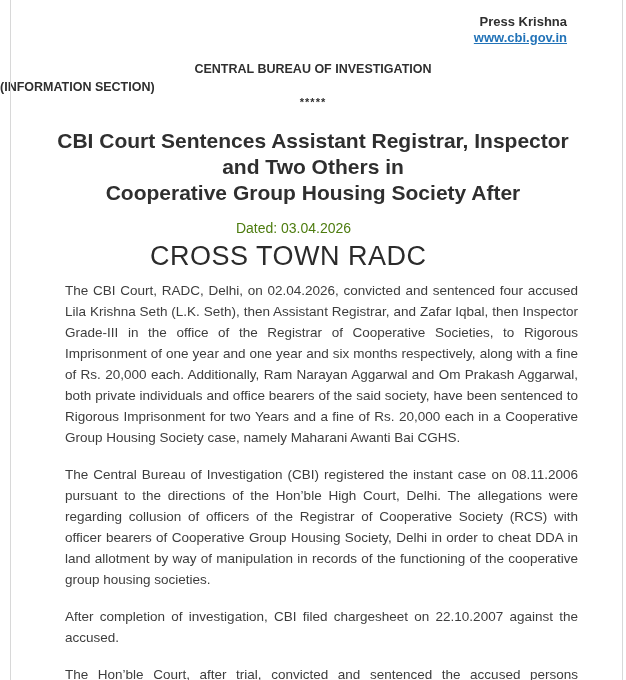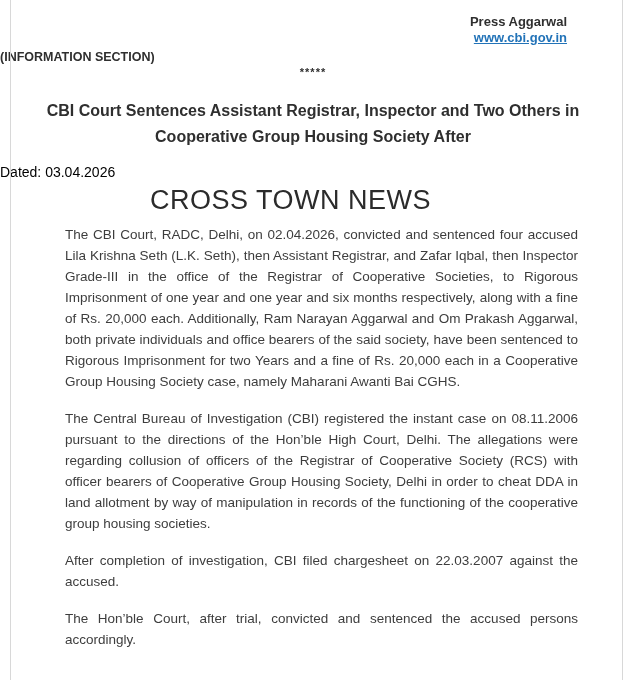--- a/index.html
+++ b/index.html
@@ -59,32 +59,32 @@
     font-weight: bold;
     font-size: 11px;
     letter-spacing: 1px;
     margin-top: 2px;
     color: #2f2f2f;
   }
 
   .title {
     text-align: center;
     font-weight: bold;
-    font-size: 16px;
+    font-size: 21px;
     line-height: 26px;
     color: #2f2f2f;
     margin: 20px 40px 0 40px;
   }
 
   .dated {
-    text-align: left;
+    text-align: center;
     padding-right: 39px;
     font-size: 14px;
     margin-top: 14px;
-    color: #000000;
+    color: #4d7c0f;
   }
 
   .watermark {
     font-size: 27px;
     line-height: 32px;
     color: #2b2b2b;
     margin: 4px 0 0 150px;
     letter-spacing: 0.5px;
     white-space: nowrap;
   }
@@ -99,36 +99,37 @@
   }
 </style>
 </head>
 <body>
 
 <div class="page">
   <div class="edge edge-left"></div>
   <div class="edge edge-right"></div>
 
   <div class="top-right">
-    <div>Press Aggarwal</div>
+    <div>Press Krishna</div>
     <a class="site-link">www.cbi.gov.in</a>
   </div>
 
+  <div class="org">CENTRAL BUREAU OF INVESTIGATION</div>
   <div class="section">(INFORMATION SECTION)</div>
   <div class="stars-top">*****</div>
 
   <h1 class="title">
     <span>CBI Court Sentences Assistant Registrar, Inspector and Two Others in</span><br>
     <span>Cooperative Group Housing Society After</span>
   </h1>
 
   <div class="dated">Dated: 03.04.2026</div>
 
-  <div class="watermark">CROSS TOWN NEWS</div>
+  <div class="watermark">CROSS TOWN RADC</div>
 
   <div class="body-text">
     <p>The CBI Court, RADC, Delhi, on 02.04.2026, convicted and sentenced four accused Lila Krishna Seth (L.K. Seth), then Assistant Registrar, and Zafar Iqbal, then Inspector Grade-III in the office of the Registrar of Cooperative Societies, to Rigorous Imprisonment of one year and one year and six months respectively, along with a fine of Rs. 20,000 each. Additionally, Ram Narayan Aggarwal and Om Prakash Aggarwal, both private individuals and office bearers of the said society, have been sentenced to Rigorous Imprisonment for two Years and a fine of Rs. 20,000 each in a Cooperative Group Housing Society case, namely Maharani Awanti Bai CGHS.</p>
     <p>The Central Bureau of Investigation (CBI) registered the instant case on 08.11.2006 pursuant to the directions of the Hon’ble High Court, Delhi. The allegations were regarding collusion of officers of the Registrar of Cooperative Society (RCS) with officer bearers of Cooperative Group Housing Society, Delhi in order to cheat DDA in land allotment by way of manipulation in records of the functioning of the cooperative group housing societies.</p>
-    <p>After completion of investigation, CBI filed chargesheet on 22.03.2007 against the accused.</p>
+    <p>After completion of investigation, CBI filed chargesheet on 22.10.2007 against the accused.</p>
     <p>The Hon’ble Court, after trial, convicted and sentenced the accused persons accordingly.</p>
   </div>
 
 </div>
 
 </body></html>

